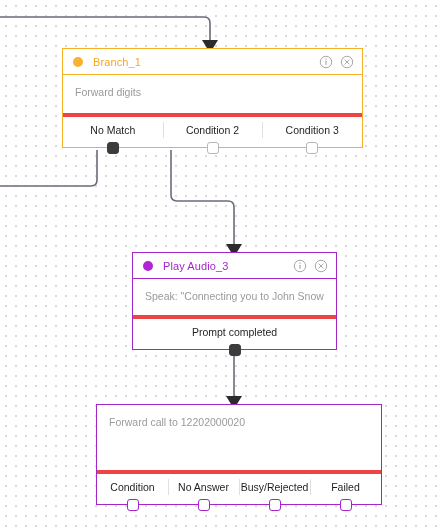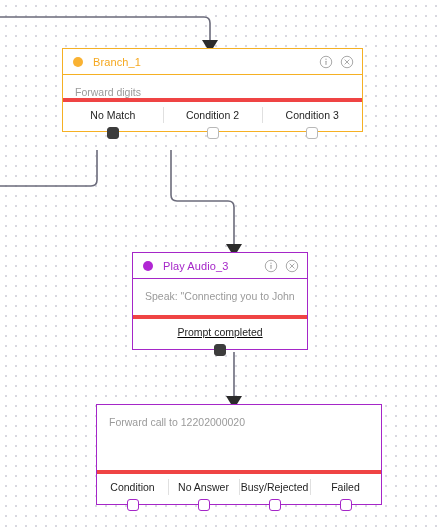--- a/index.html
+++ b/index.html
@@ -136,32 +136,32 @@
   }
   .port-knob.hollow {
     background: #ffffff;
   }
 
   
   #node-branch {
     left: 62px;
     top: 48px;
     width: 301px;
-    height: 84px;
+    height: 100px;
     border-color: #f5b023;
   }
   #node-branch .node-header { border-bottom-color: #f5b023; }
   #node-branch .node-dot { background: #f9b233; }
   #node-branch .node-title { color: #f5a81f; }
   #node-branch .port-knob.hollow { border: 1.4px solid #b8b8b8; }
 
   #node-playaudio {
     left: 132px;
     top: 252px;
-    width: 176px;
+    width: 205px;
     height: 98px;
     border-color: #a526c8;
   }
   #node-playaudio .node-header { border-bottom-color: #a526c8; }
   #node-playaudio .node-dot { background: #b026d3; }
   #node-playaudio .node-title { color: #a526c8; }
 
   #node-callforward {
     left: 96px;
     top: 404px;
@@ -169,21 +169,21 @@
     height: 101px;
     border-color: #a526c8;
   }
   #node-callforward .node-header { border-bottom-color: #a526c8; }
   #node-callforward .node-dot { background: #b026d3; }
   #node-callforward .node-title { color: #a526c8; }
   #node-callforward .port-knob.hollow { border: 1.4px solid #a526c8; }
 
   
   #node-playaudio .node-ports { justify-content: center; }
-  #node-playaudio .port { flex: 0 0 auto; text-decoration: underline; }
+  #node-playaudio .port { flex: 0 0 auto; }
 </style>
 </head>
 <body>
 
 <div id="canvas">
 
   <svg id="wires" viewBox="0 0 442 528" width="442" height="528">
 
     <path d="M0 17 H204 Q210 17 210 23 V40" fill="none" stroke="#6b6b7b" stroke-width="1.6"></path>
     <polygon points="202,40 218,40 210,53" fill="#2b2b2b"></polygon>

